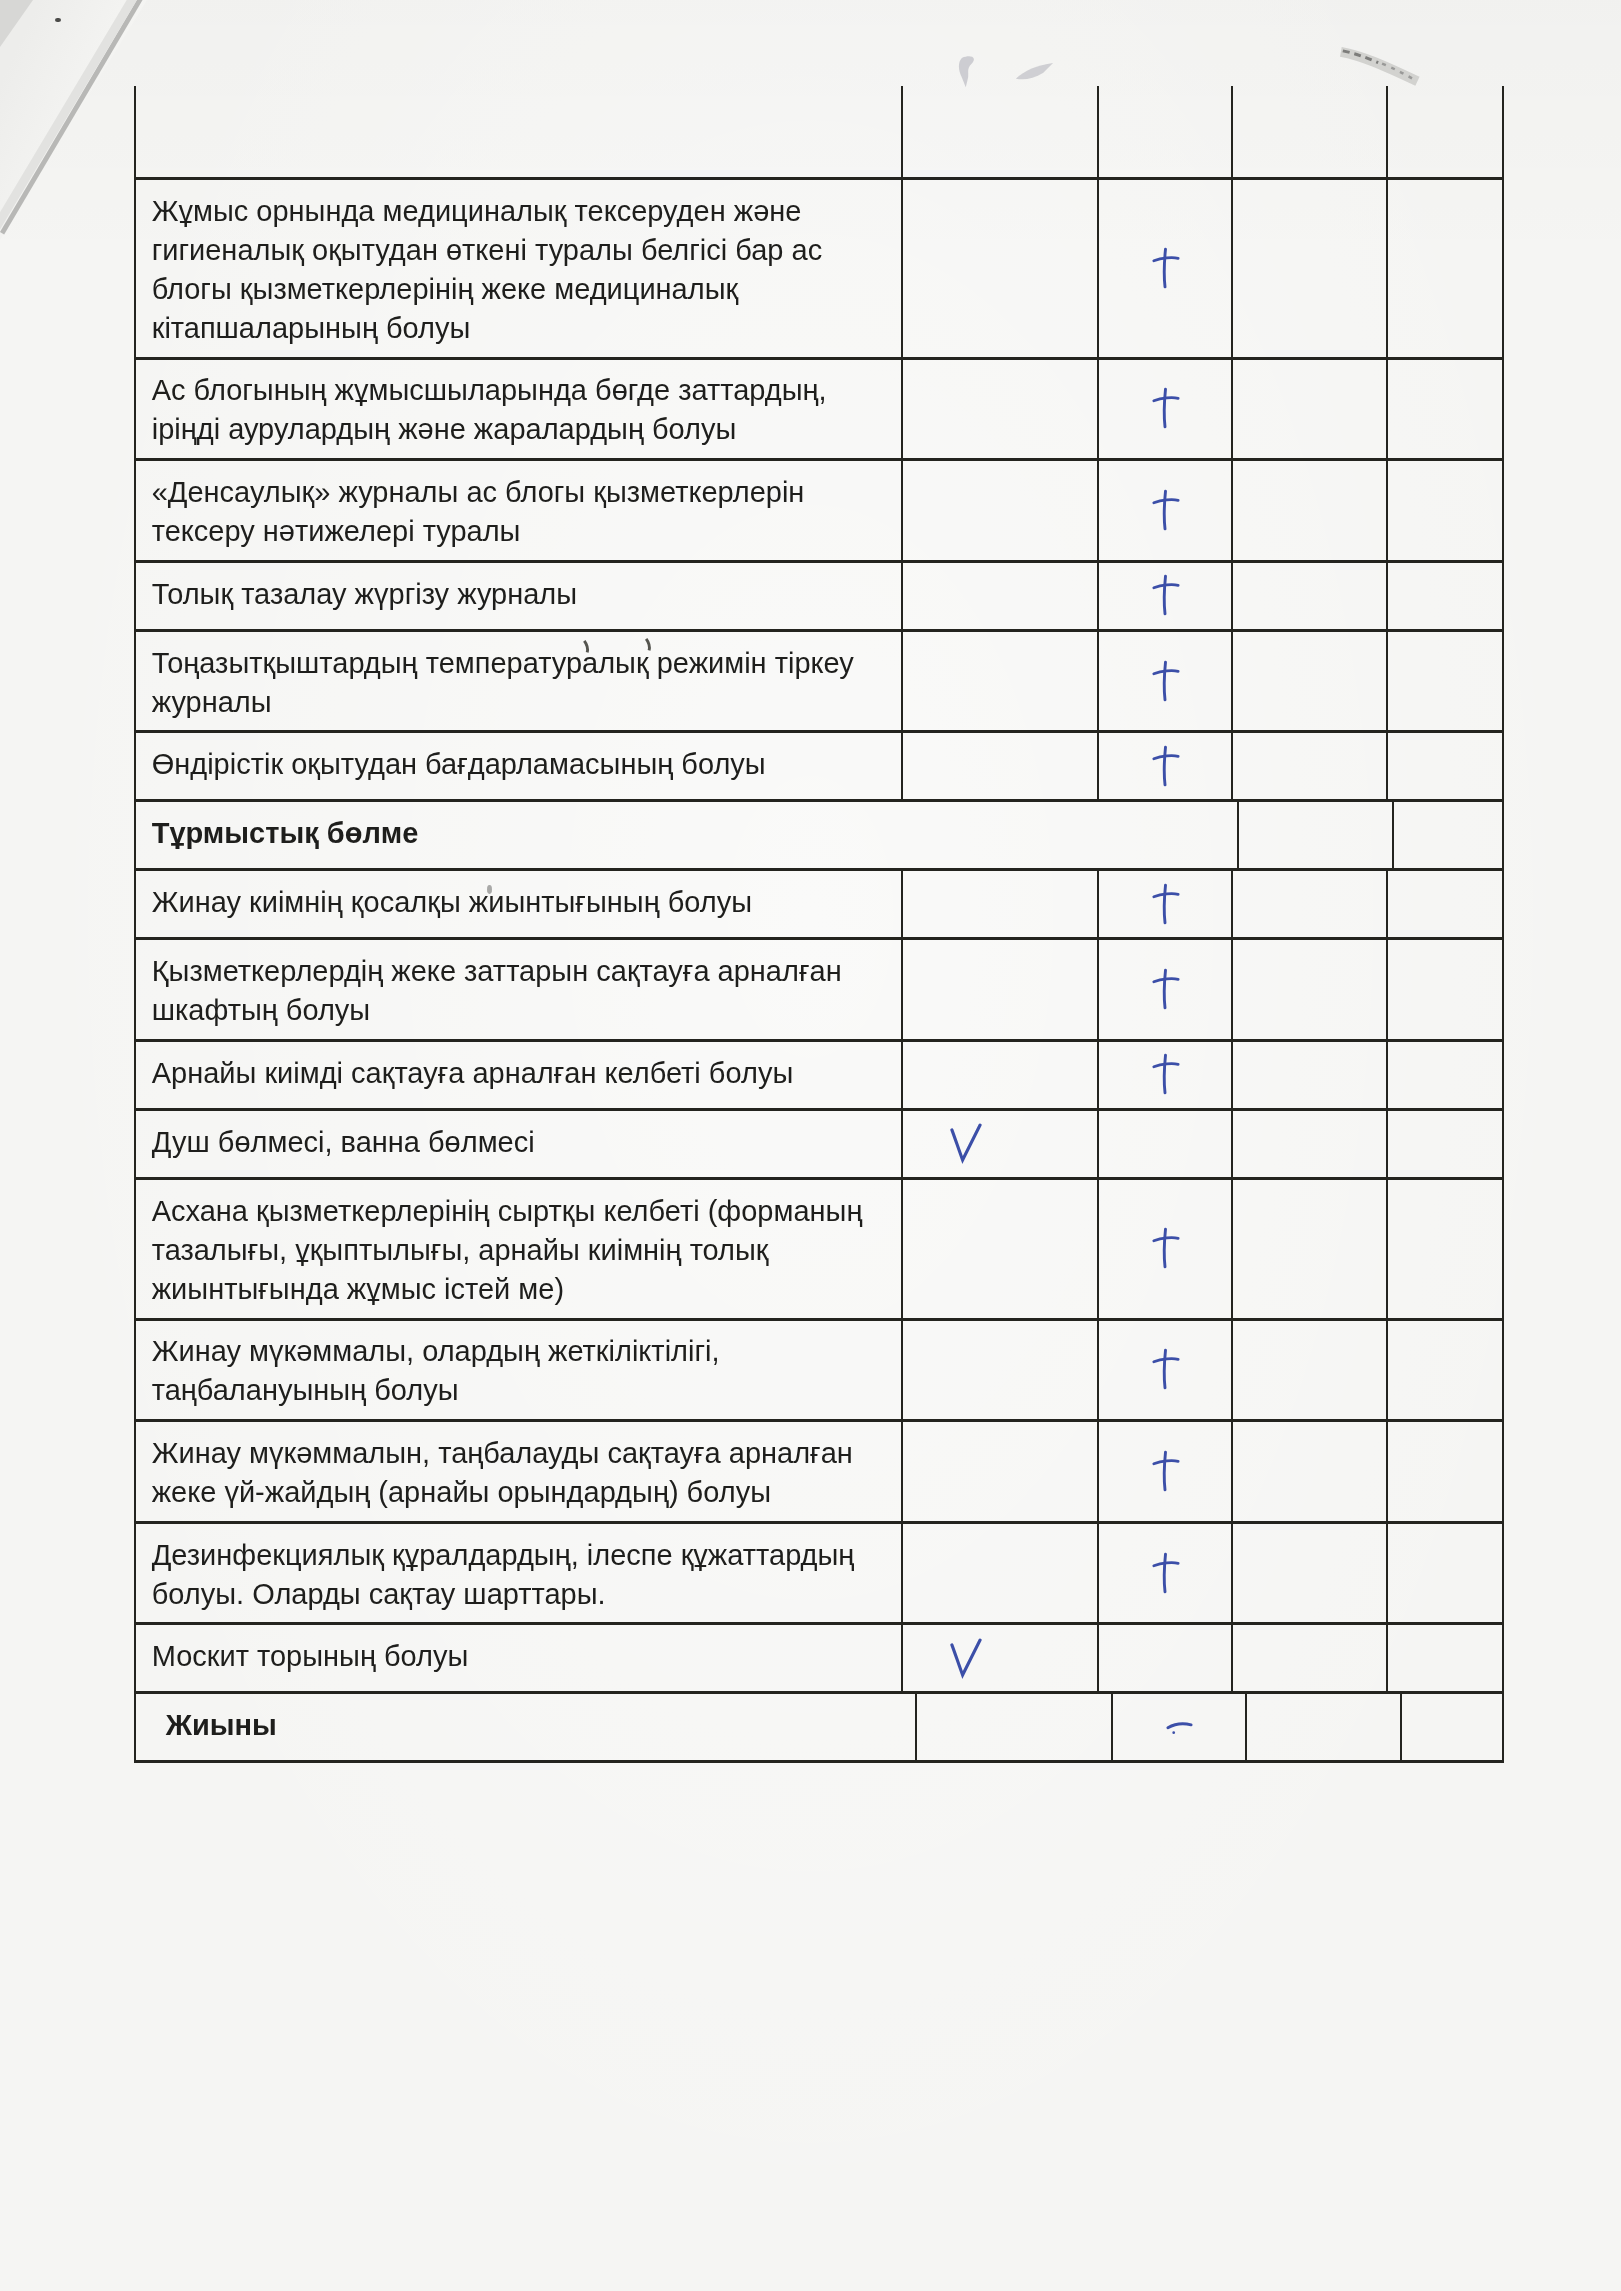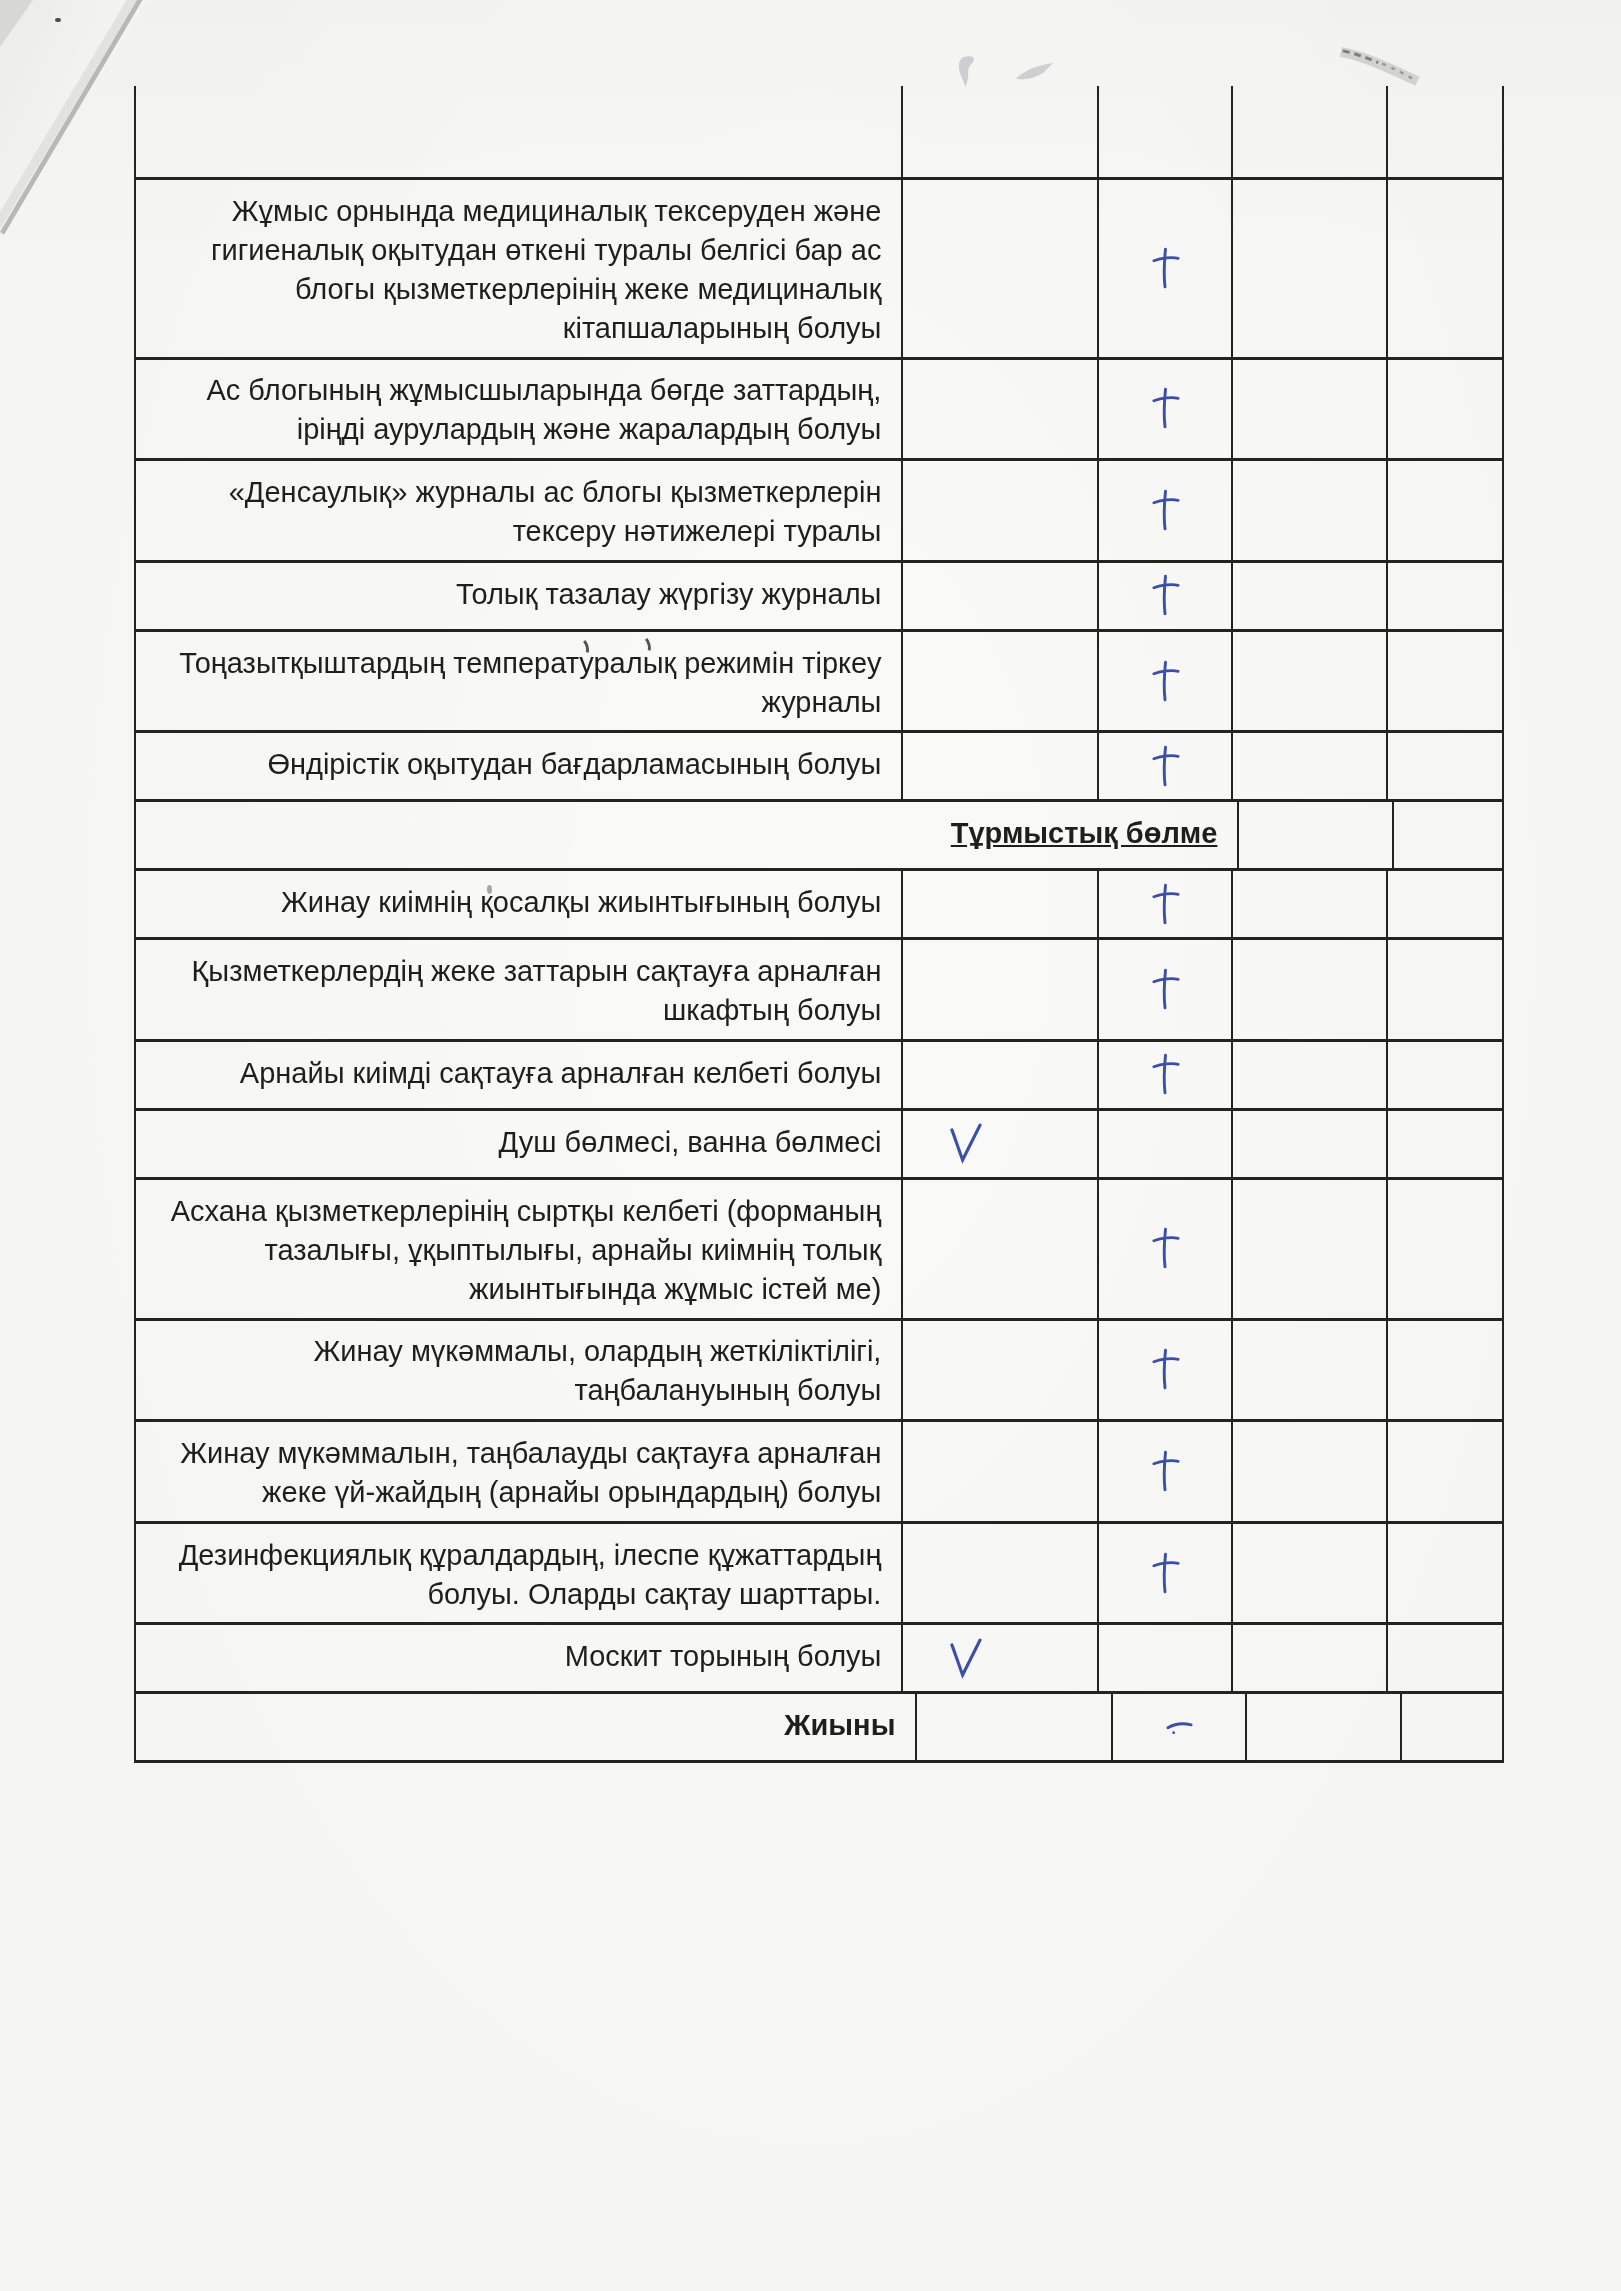--- a/index.html
+++ b/index.html
@@ -36,38 +36,37 @@
     clip-path:polygon(0 0, 100% 0, 0 100%);
     background:#d7d7d5;
   }
   
   .doc-table{
     position:absolute;
     left:134px; top:86px;
     width:1370px;
     border-left:2.9px solid var(--line);
     border-right:2.9px solid var(--line);
-    text-align:right;
   }
   .row{
     display:flex;
     align-items:stretch;
     border-bottom:3.9px solid var(--line);
     min-height:69px;
   }
   .row-partial{height:94px;min-height:94px;}
   .cell{flex:0 0 auto;}
   .cell + .cell{border-left:2.9px solid var(--line);}
   .c-text{width:765px;padding:11.8px 19.6px 8.8px 15.7px;font-size:29px;line-height:39px;}
   .c-text.merged{width:1101px;}
   .c2{width:196px;display:flex;align-items:center;justify-content:flex-start;padding-left:45px;}
   .c3{width:134px;display:flex;align-items:center;justify-content:center;}
   .c4{width:155px;}
   .c5{flex:1 1 auto;}
-  .row-header .c-text{font-weight:bold;text-decoration:underline;}
+  .row-header .c-text{font-weight:bold;}
   .row-total .c-text{font-weight:bold;margin-left:14px;}
   .mark-svg{display:block;}
   
   .artifact{position:absolute;pointer-events:none;}
   .speck{border-radius:50%;background:#4a4a48;}
 </style>
 </head>
 <body>
 
 <div class="scan-noise"></div>

